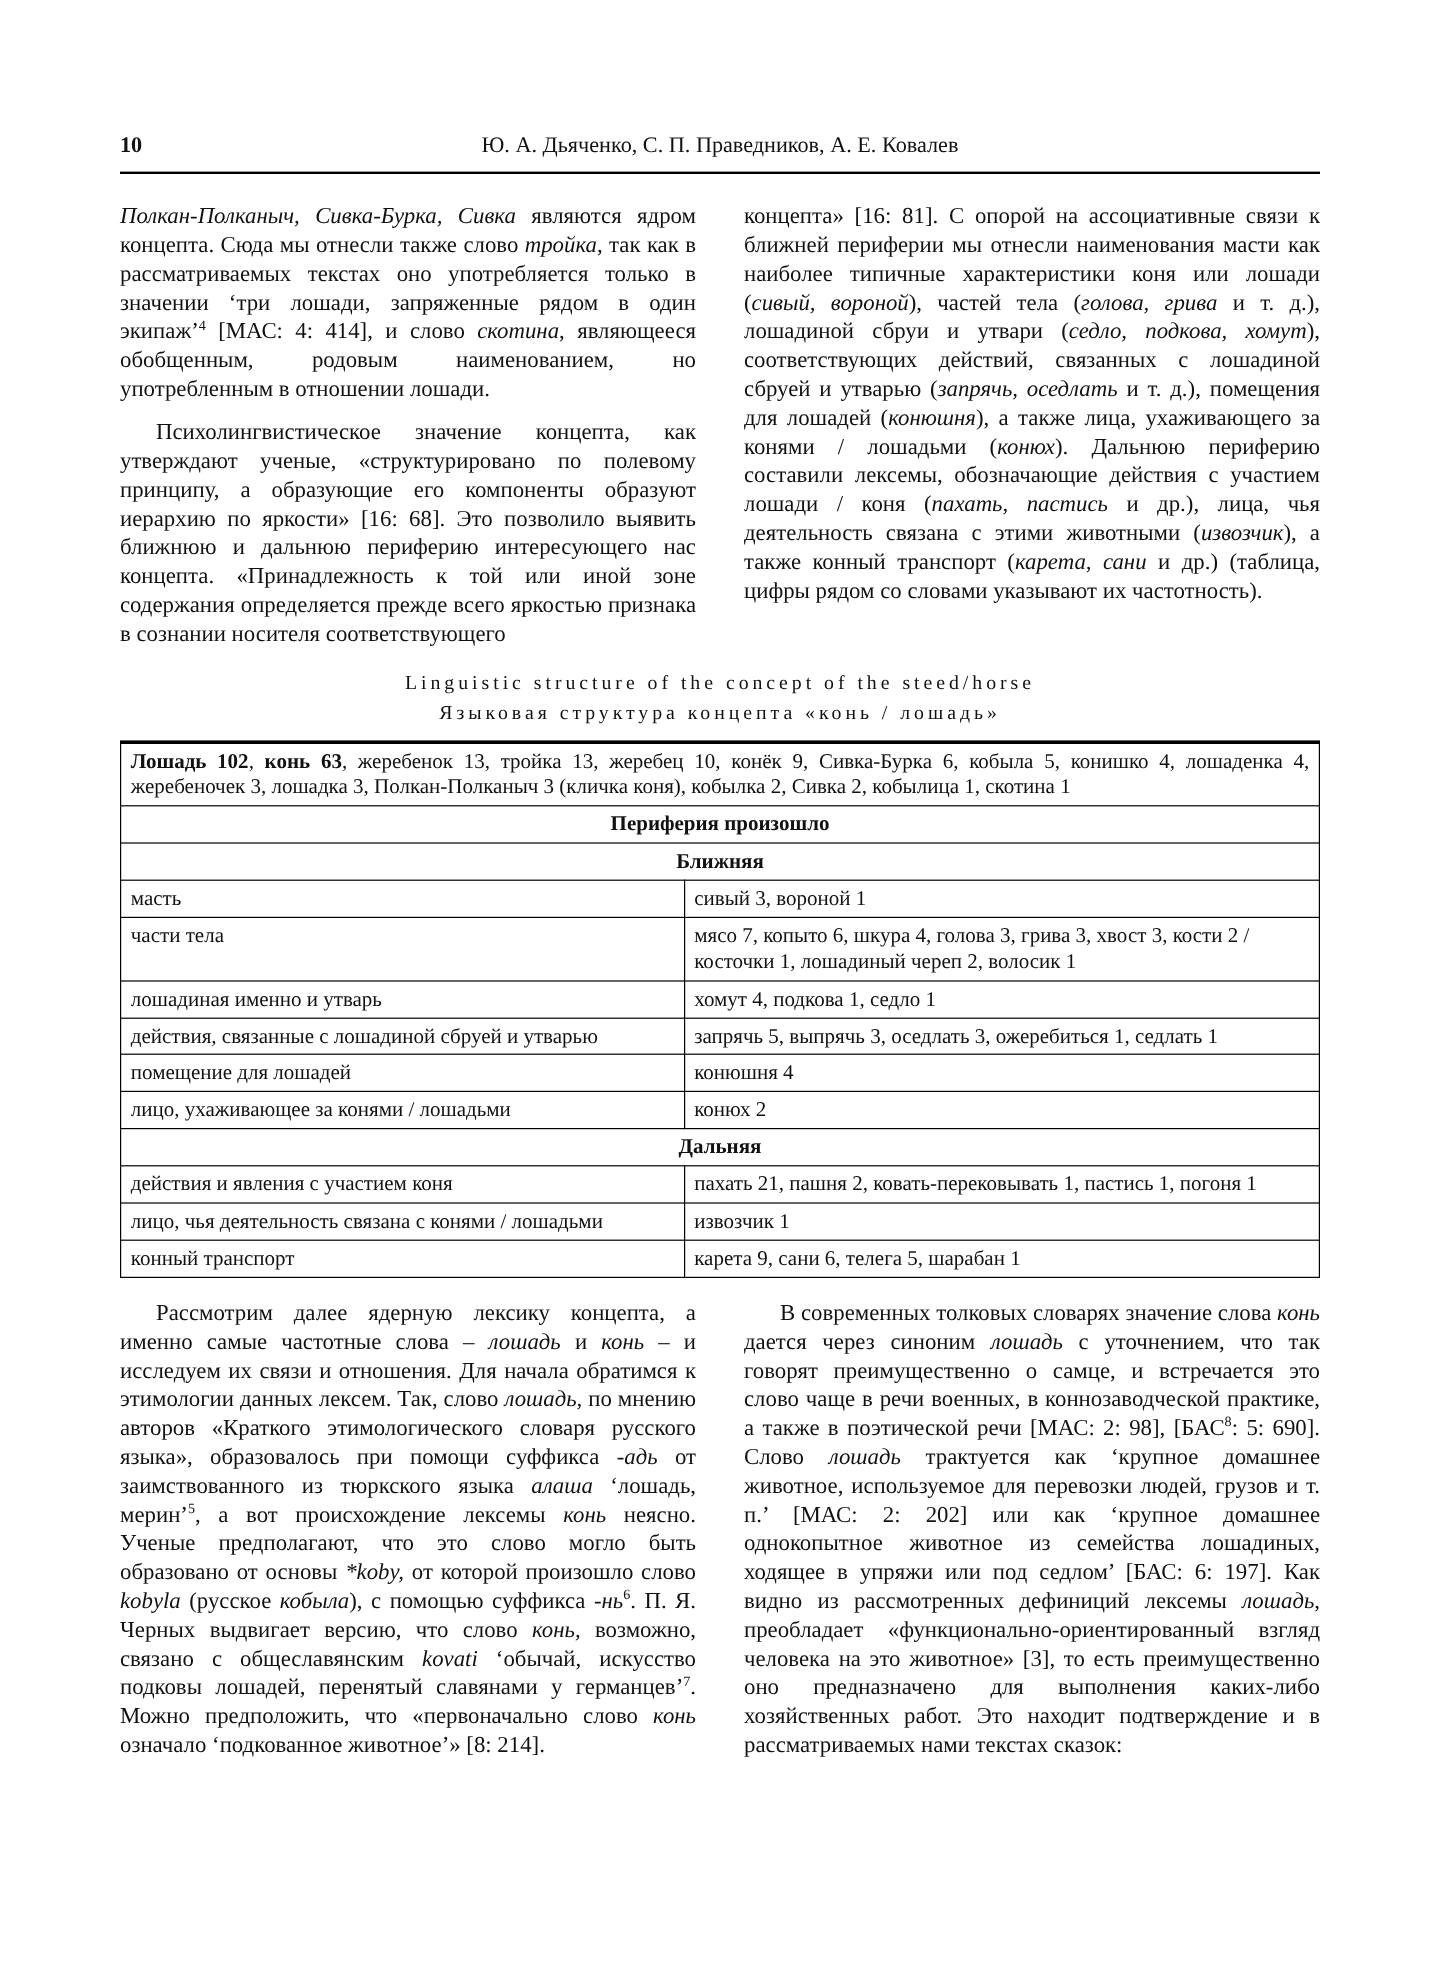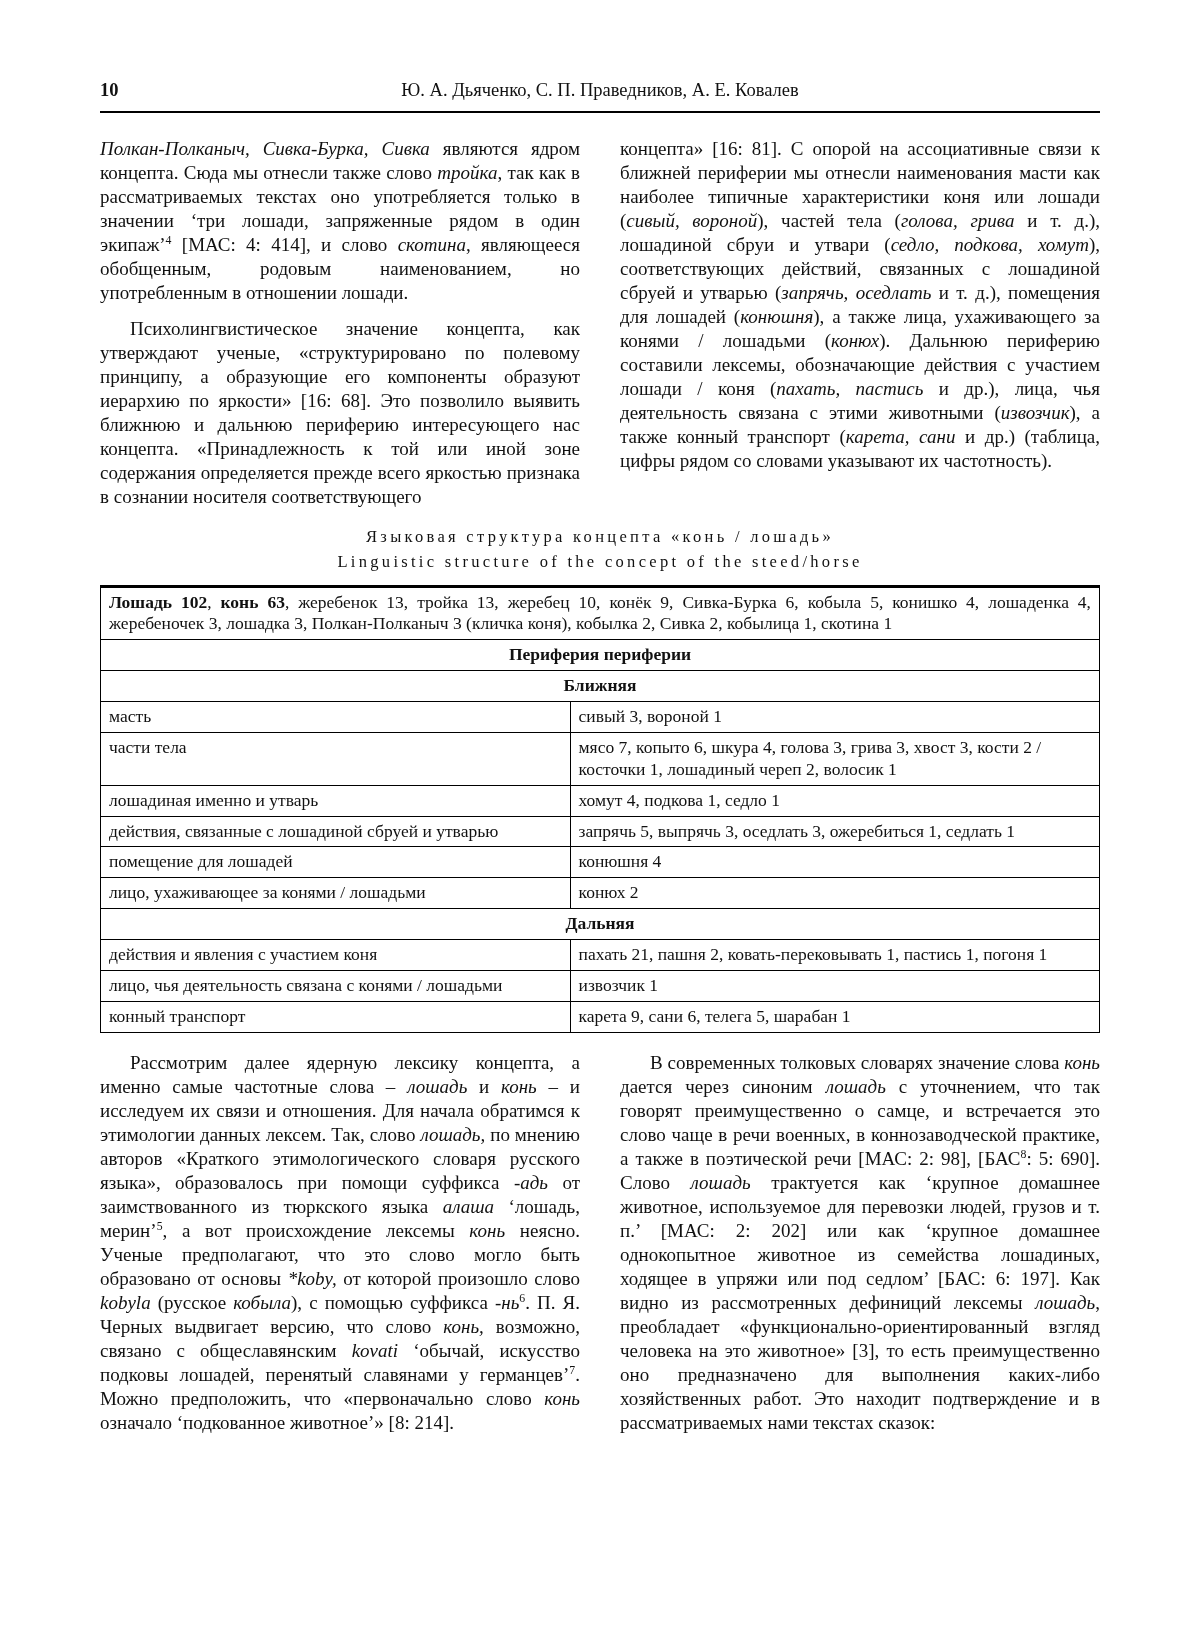--- a/index.html
+++ b/index.html
@@ -8,21 +8,21 @@
     background: #ffffff;
     color: #111111;
   }
   body {
     width: 1200px;
     height: 1639px;
     overflow: hidden;
     font-family: "Liberation Serif", "DejaVu Serif", serif;
   }
   .page {
-    padding: 80px 100px 0 100px;
+    padding: 112px 100px 0 100px;
     font-family: Liberation Serif, serif;
   }
   .page-header {
     position: relative;
     border-bottom: 2px solid #000;
     padding-bottom: 10px;
     font-size: 18.5px;
   }
   .page-number {
     position: absolute;
@@ -96,31 +96,31 @@
     <div class="col">
       <p><span style="font-style: italic;">Полкан-Полканыч, Сивка-Бурка, Сивка</span><span> являются ядром концепта. Сюда мы отнесли также слово </span><span style="font-style: italic;">тройка</span><span>, так как в рассматриваемых текстах оно употребляется только в значении ‘три лошади, запряженные рядом в один экипаж’</span><sup>4</sup><span> [МАС: 4: 414], и слово </span><span style="font-style: italic;">скотина</span><span>, являющееся обобщенным, родовым наименованием, но употребленным в отношении лошади.</span></p>
       <p class="indent"><span>Психолингвистическое значение концепта, как утверждают ученые, «структурировано по полевому принципу, а образующие его компоненты образуют иерархию по яркости» [16: 68]. Это позволило выявить ближнюю и дальнюю периферию интересующего нас концепта. «Принадлежность к той или иной зоне содержания определяется прежде всего яркостью признака в сознании носителя соответствующего</span></p>
     </div>
     <div class="col">
       <p><span>концепта» [16: 81]. С опорой на ассоциативные связи к ближней периферии мы отнесли наименования масти как наиболее типичные характеристики коня или лошади (</span><span style="font-style: italic;">сивый, вороной</span><span>), частей тела (</span><span style="font-style: italic;">голова, грива</span><span> и т. д.), лошадиной сбруи и утвари (</span><span style="font-style: italic;">седло, подкова, хомут</span><span>), соответствующих действий, связанных с лошадиной сбруей и утварью (</span><span style="font-style: italic;">запрячь, оседлать</span><span> и т. д.), помещения для лошадей (</span><span style="font-style: italic;">конюшня</span><span>), а также лица, ухаживающего за конями / лошадьми (</span><span style="font-style: italic;">конюх</span><span>). Дальнюю периферию составили лексемы, обозначающие действия с участием лошади / коня (</span><span style="font-style: italic;">пахать, пастись</span><span> и др.), лица, чья деятельность связана с этими животными (</span><span style="font-style: italic;">извозчик</span><span>), а также конный транспорт (</span><span style="font-style: italic;">карета, сани</span><span> и др.) (таблица, цифры рядом со словами указывают их частотность).</span></p>
     </div>
   </div>
 
   <div class="table-title">
+    <div>Linguistic structure of the concept of the steed/horse</div>
     <div>Языковая структура концепта «конь / лошадь»</div>
-    <div>Linguistic structure of the concept of the steed/horse</div>
   </div>
 
   <table class="concept-table">
     <tbody>
       <tr>
         <td colspan="2" class="core-cell"><span style="font-weight: 700;">Лошадь 102</span><span>, </span><span style="font-weight: 700;">конь 63</span><span>, жеребенок 13, тройка 13, жеребец 10, конёк 9, Сивка-Бурка 6, кобыла 5, конишко 4, лошаденка 4, жеребеночек 3, лошадка 3, Полкан-Полканыч 3 (кличка коня), кобылка 2, Сивка 2, кобылица 1, скотина 1</span></td>
       </tr>
       <tr>
-        <th colspan="2">Периферия периферии</th>
+        <th colspan="2">Периферия произошло</th>
       </tr>
       <tr>
         <th colspan="2">Ближняя</th>
       </tr>
       <tr>
         <td class="lbl">масть</td>
         <td class="val">сивый 3, вороной 1</td>
       </tr>
       <tr>
         <td class="lbl">части тела</td>

